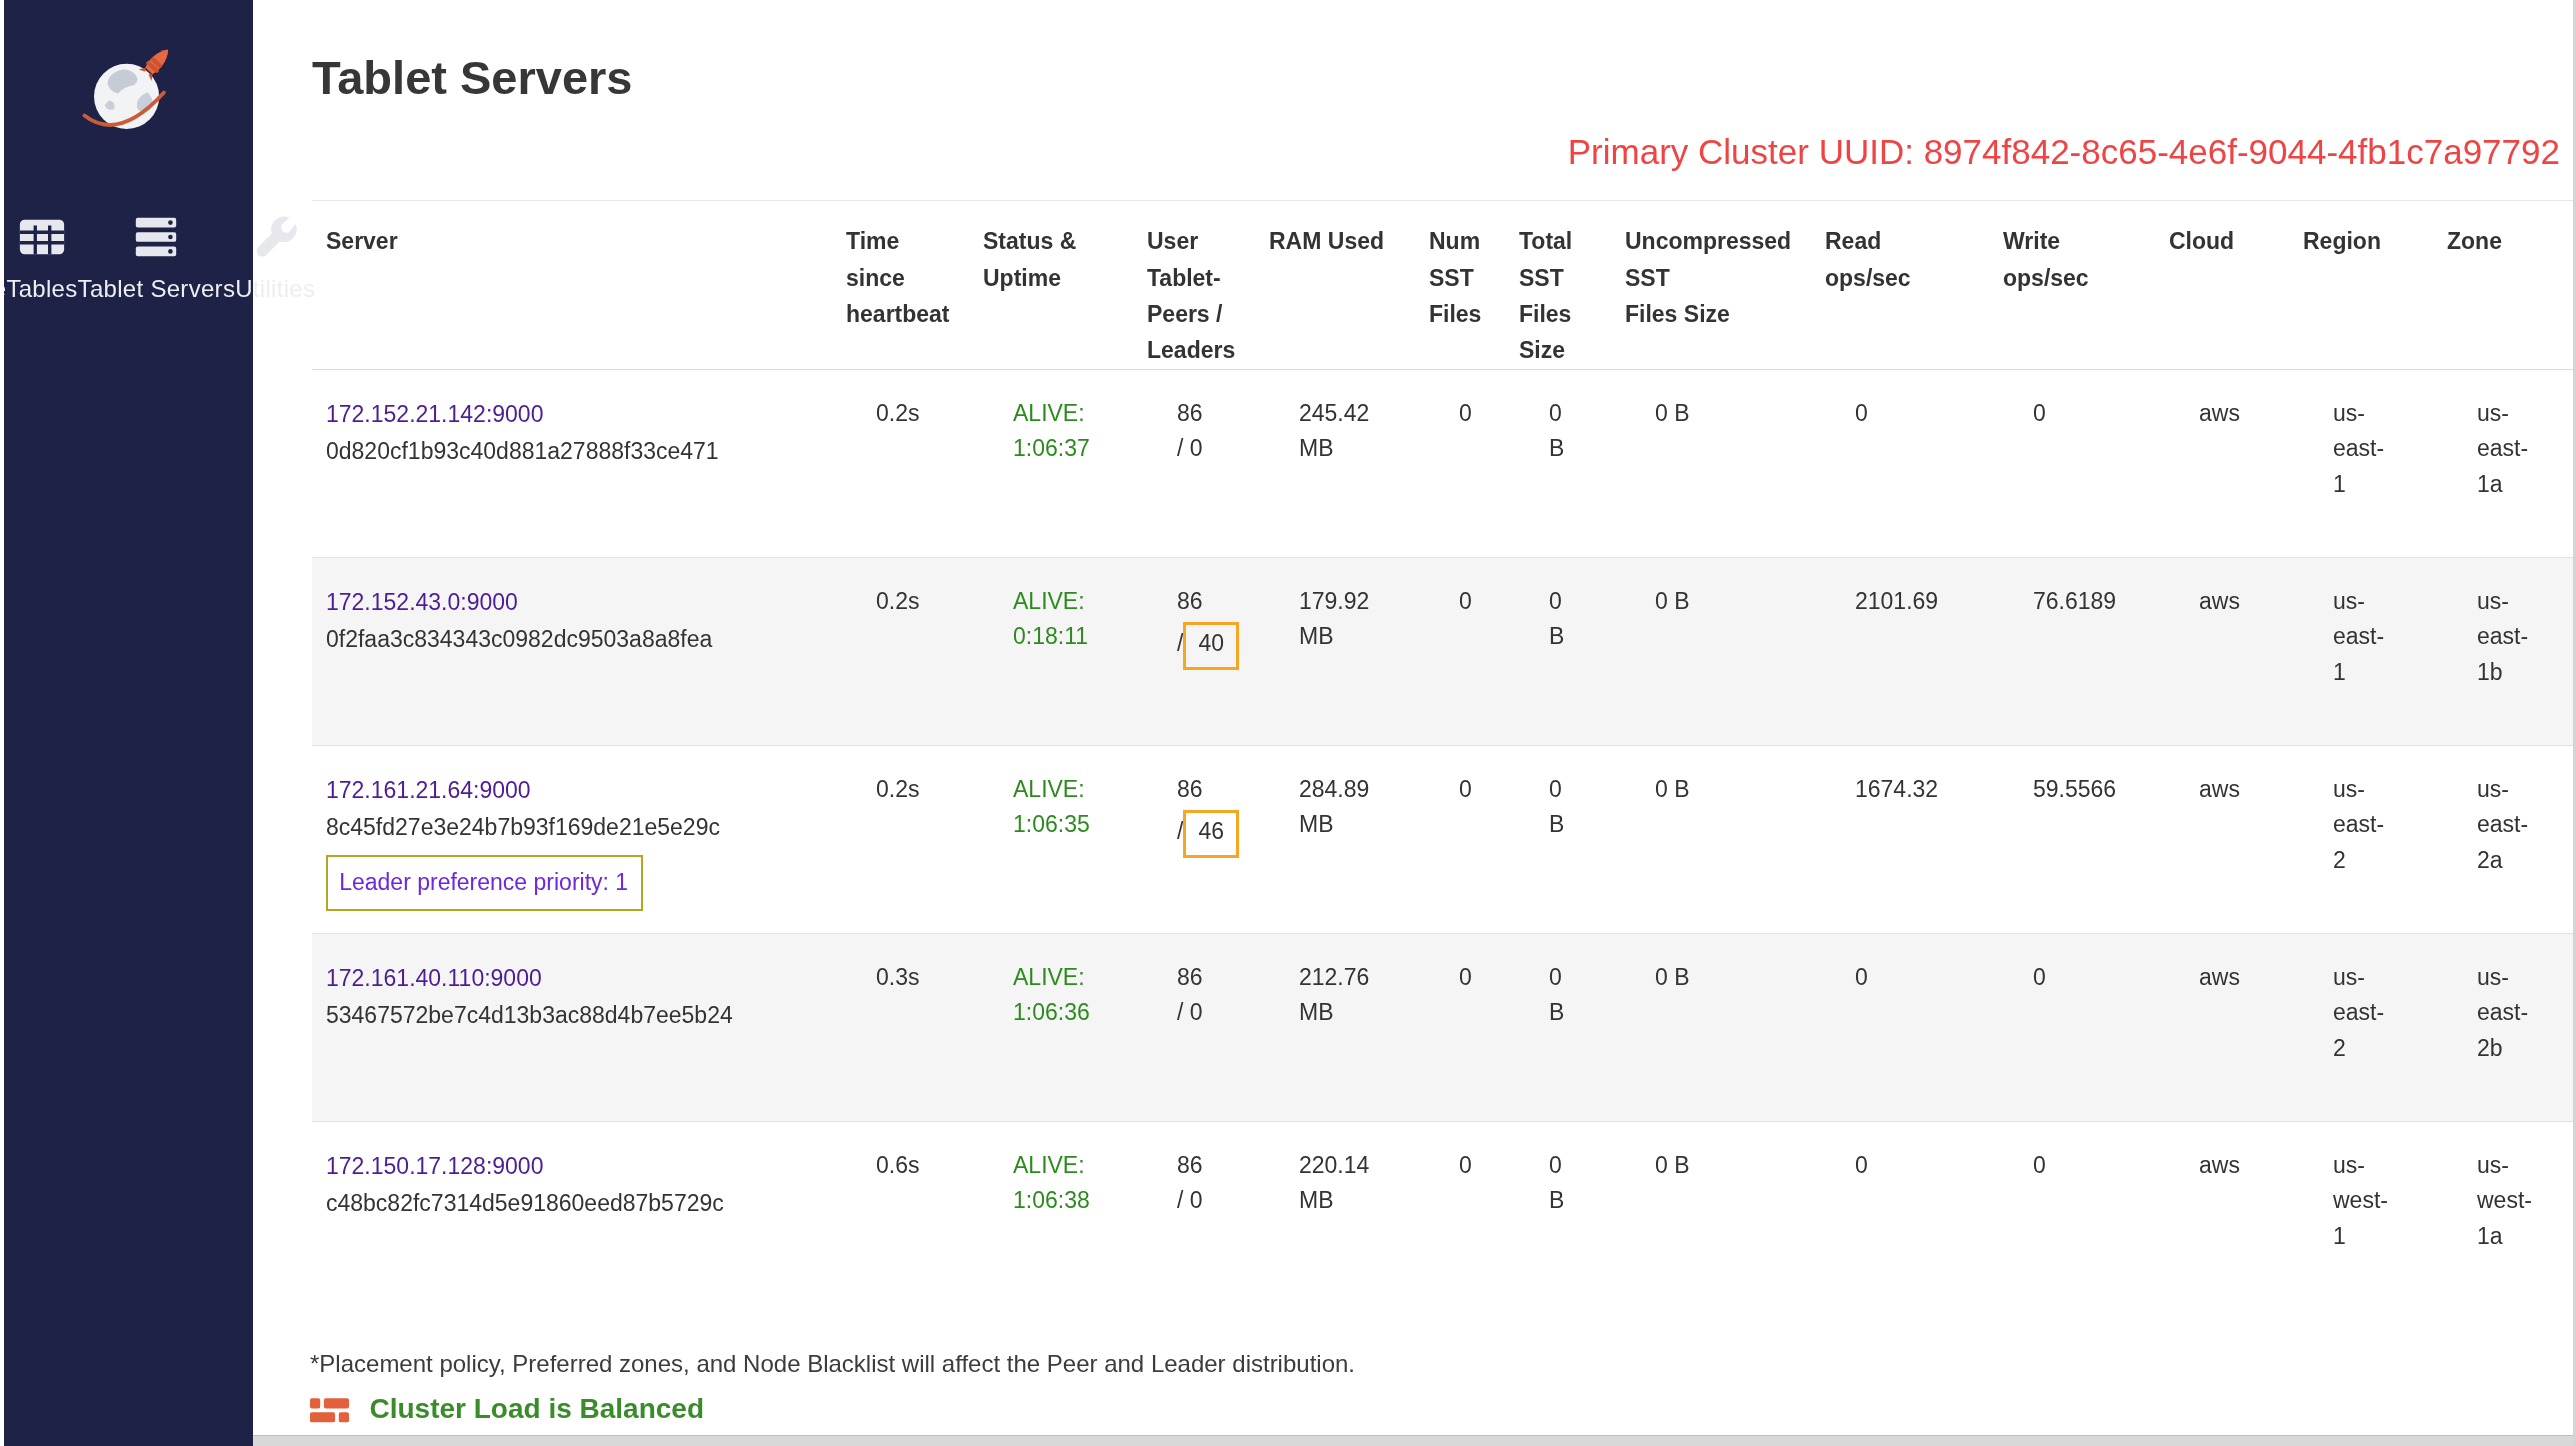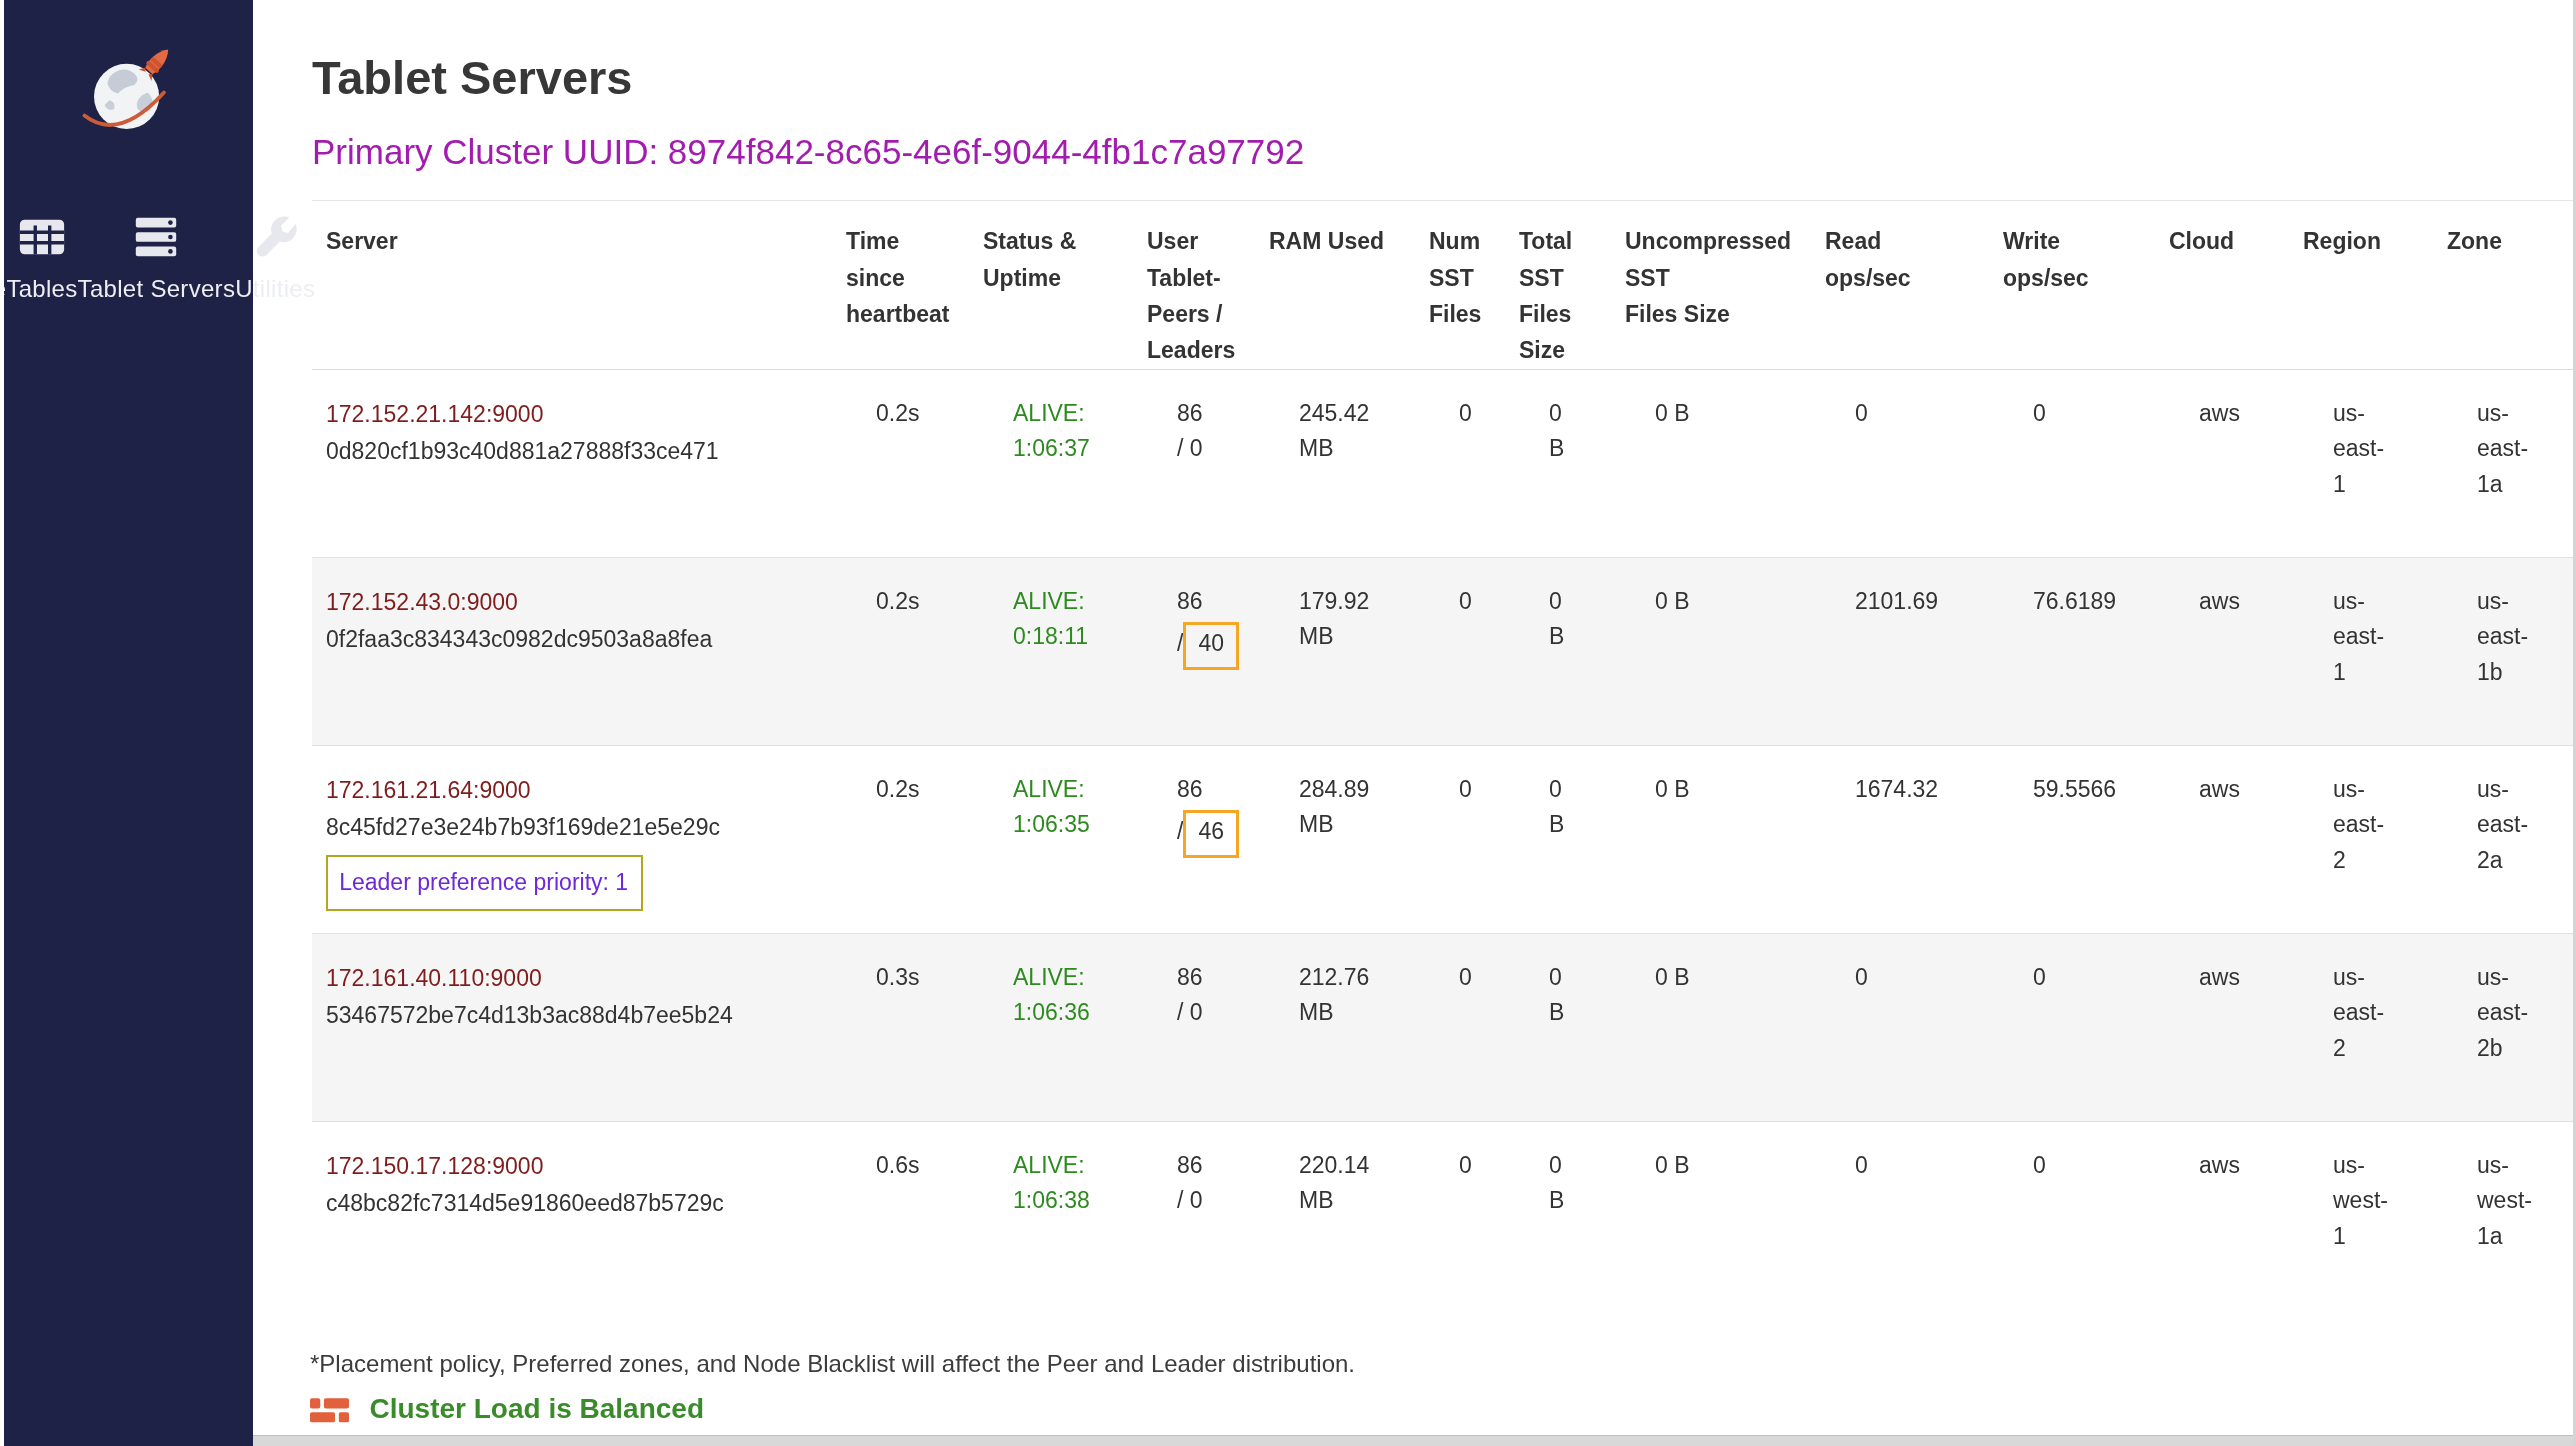--- a/index.html
+++ b/index.html
@@ -20,39 +20,39 @@
   }
   .logo { margin-top:37px; width:115px; height:115px; cursor:pointer; }
   .nav { margin-top:60px; display:flex; flex-direction:row; align-items:center; }
   .nav-item { display:flex; flex-direction:column; align-items:center; margin-bottom:71px; cursor:pointer; }
   .nav-item svg { width:50px; height:50px; }
   .nav-label { color:#eceef2; font-size:24px; margin-top:13px; letter-spacing:0.3px; white-space:nowrap; }
 
   
   .content { position:absolute; left:253px; top:0; right:0; bottom:0; overflow:hidden; }
   .page-title { margin:52px 0 0 59px; font-size:47px; font-weight:bold; color:#373737; line-height:1.1; }
-  .uuid-heading { margin:28px 16px 0 59px; font-size:35px; font-weight:500; color:#a21caf; line-height:1.15; }
+  .uuid-heading { margin:28px 16px 0 59px; font-size:35px; font-weight:500; color:#ef4444; line-height:1.15;text-align:right; }
 
   .table-wrap { margin:28px 0 0 59px; width:2261px; }
   table { border-collapse:collapse; table-layout:fixed; width:2261px; font-size:23px; color:#333; border-top:0.9px solid #e6e6e6; }
   col.c1{width:520px} col.c2{width:137px} col.c3{width:164px} col.c4{width:122px}
   col.c5{width:160px} col.c6{width:90px}  col.c7{width:106px} col.c8{width:200px}
   col.c9{width:178px} col.c10{width:166px} col.c11{width:134px} col.c12{width:144px} col.c13{width:141px}
   th {
     text-align:left; vertical-align:top; font-weight:bold; white-space:pre-line;
     padding:22.3px 7.4px 0 14px; height:165px; line-height:1.58; border-bottom:0.9px solid #dcdcdc;
   }
   td {
     text-align:left; vertical-align:top; white-space:pre-line;
     padding:26px 7.4px 0 44px; height:188px; line-height:1.56; border-top:0.9px solid #e2e2e2;
   }
   tbody tr:first-child td { border-top:none; }
   td.server-cell { padding-left:14px; white-space:normal; line-height:1.62; }
   tr.striped { background:#f5f5f5; }
-  a.srv-link { color:#7f1d1d; text-decoration:none; cursor:pointer; }
+  a.srv-link { color:#4c1d95; text-decoration:none; cursor:pointer; }
   .status-ok { color:#2d8a1f; }
   .box-num { display:inline-block; border:3.7px solid #f5a623; padding:0.9px 12px 4.7px 12px; margin-top:2.8px; }
   .pref-badge { display:inline-block; border:2.8px solid #b2a81f; padding:6.5px 13px 8.4px 11.2px; margin-top:9.3px; color:#6d28d9; }
 
   .footnote { margin:41px 0 0 57px; font-size:24px; color:#3c3c3c; }
   .balance-line { margin:15px 0 0 57px; display:flex; align-items:flex-start; }
   .balance-line svg { width:39px; height:34px; margin-top:3.7px; }
   .balance-text { margin-left:20.5px; font-size:28px; font-weight:bold; color:#3a8c2a; }
 </style>
 </head>

